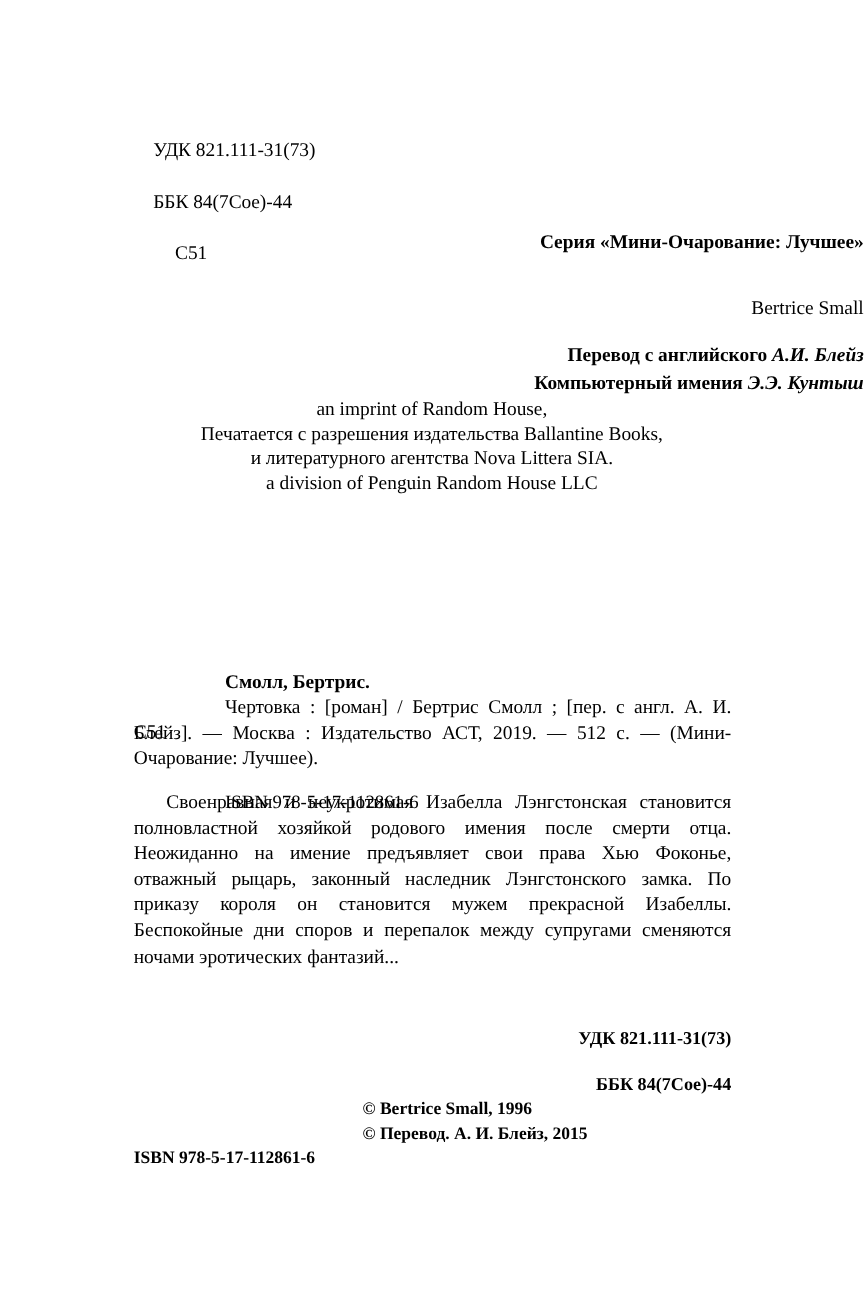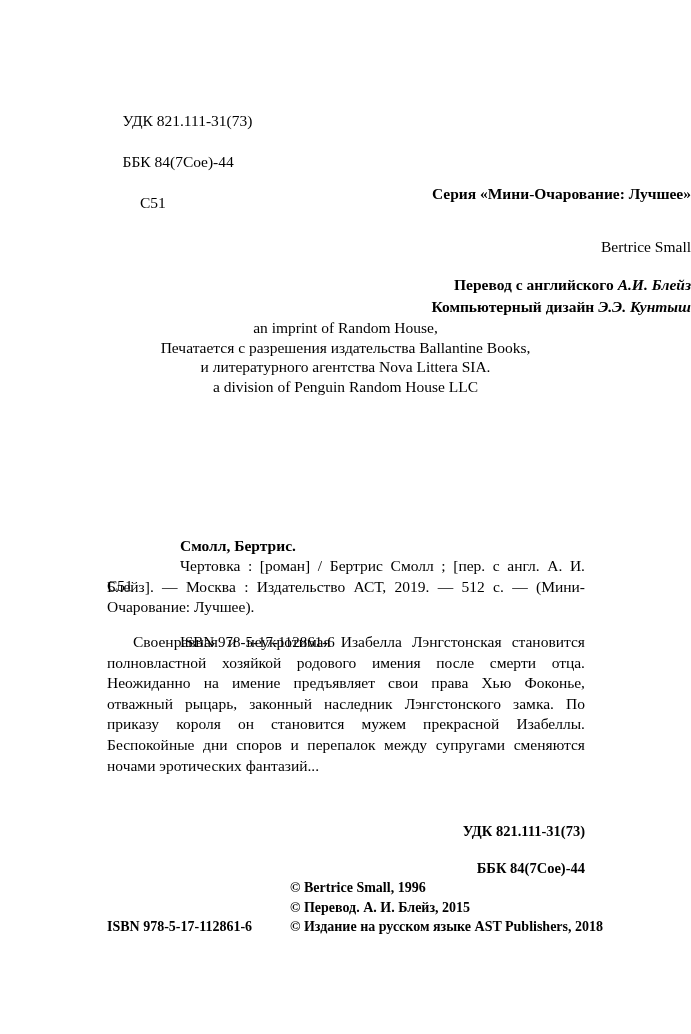--- a/index.html
+++ b/index.html
@@ -178,21 +178,21 @@
     <span>УДК 821.111-31(73)</span><br>
     <span>ББК 84(7Соe)-44</span>
     <span class="shelf">С51</span>
   </div>
 
   <div class="series-block">
     <div class="series-line">Серия «Мини-Очарование: Лучшее»</div>
     <div class="author-en">Bertrice Small</div>
     <div class="credits">
       <div class="credit-line"><span>Перевод с английского </span><span class="name">А.И. Блейз</span></div>
-      <div class="credit-line"><span>Компьютерный дизайн </span><span class="name">Э.Э. Кунтыш</span></div>
+      <div class="credit-line"><span>Компьютерный имения </span><span class="name">Э.Э. Кунтыш</span></div>
     </div>
   </div>
 
   <div class="permission">
     <div>an imprint of Random House,</div>
     <div>Печатается с разрешения издательства Ballantine Books,</div>
     <div>и литературного агентства Nova Littera SIA.</div>
     <div>a division of Penguin Random House LLC</div>
   </div>
 
@@ -216,17 +216,16 @@
     <div class="copyright-row">
       <span class="copyright-isbn"></span>
       <span class="copyright-text">© Bertrice Small, 1996</span>
     </div>
     <div class="copyright-row">
       <span class="copyright-isbn"></span>
       <span class="copyright-text">© Перевод. А. И. Блейз, 2015</span>
     </div>
     <div class="copyright-row">
       <span class="copyright-isbn">ISBN 978-5-17-112861-6</span>
-      <span class="copyright-text">© Издание на русском языке AST Publishers, 2018</span>
     </div>
   </div>
 
 </div>
 
 </body></html>

